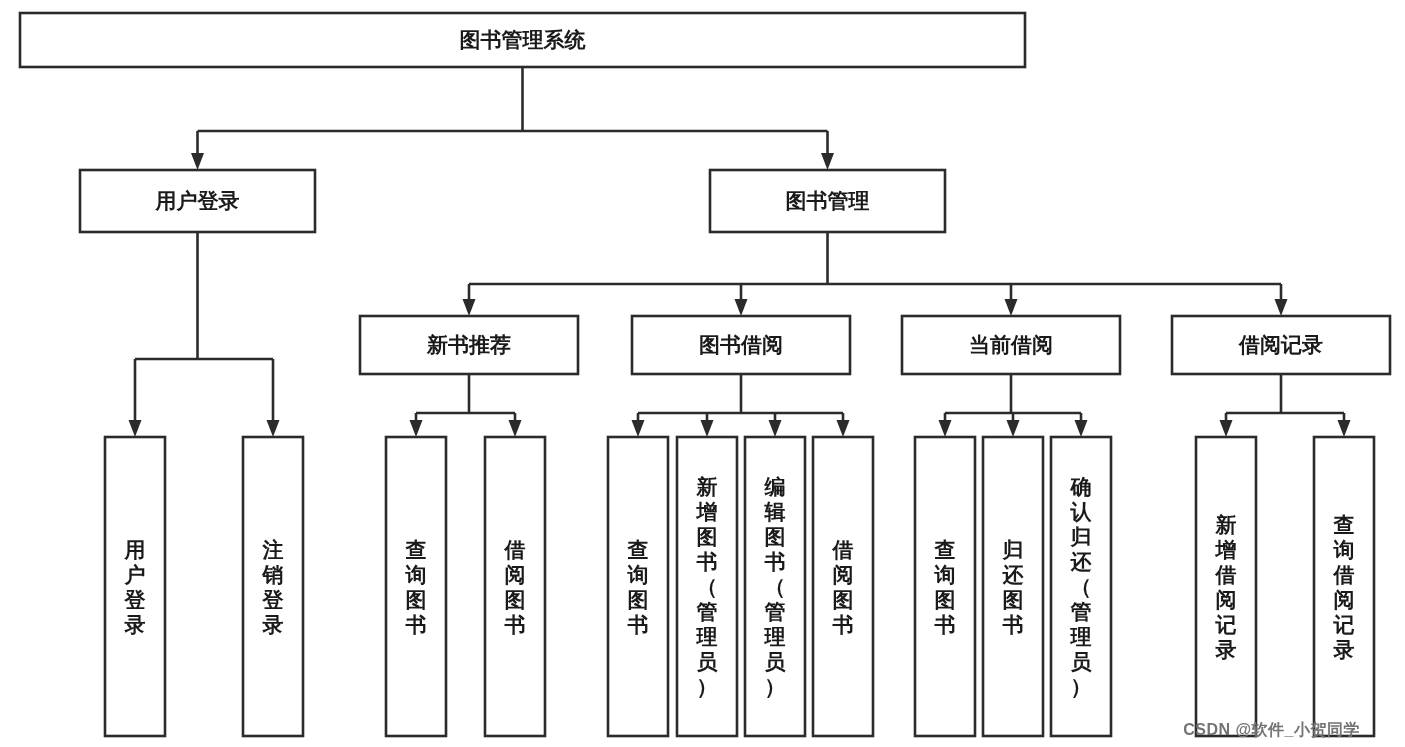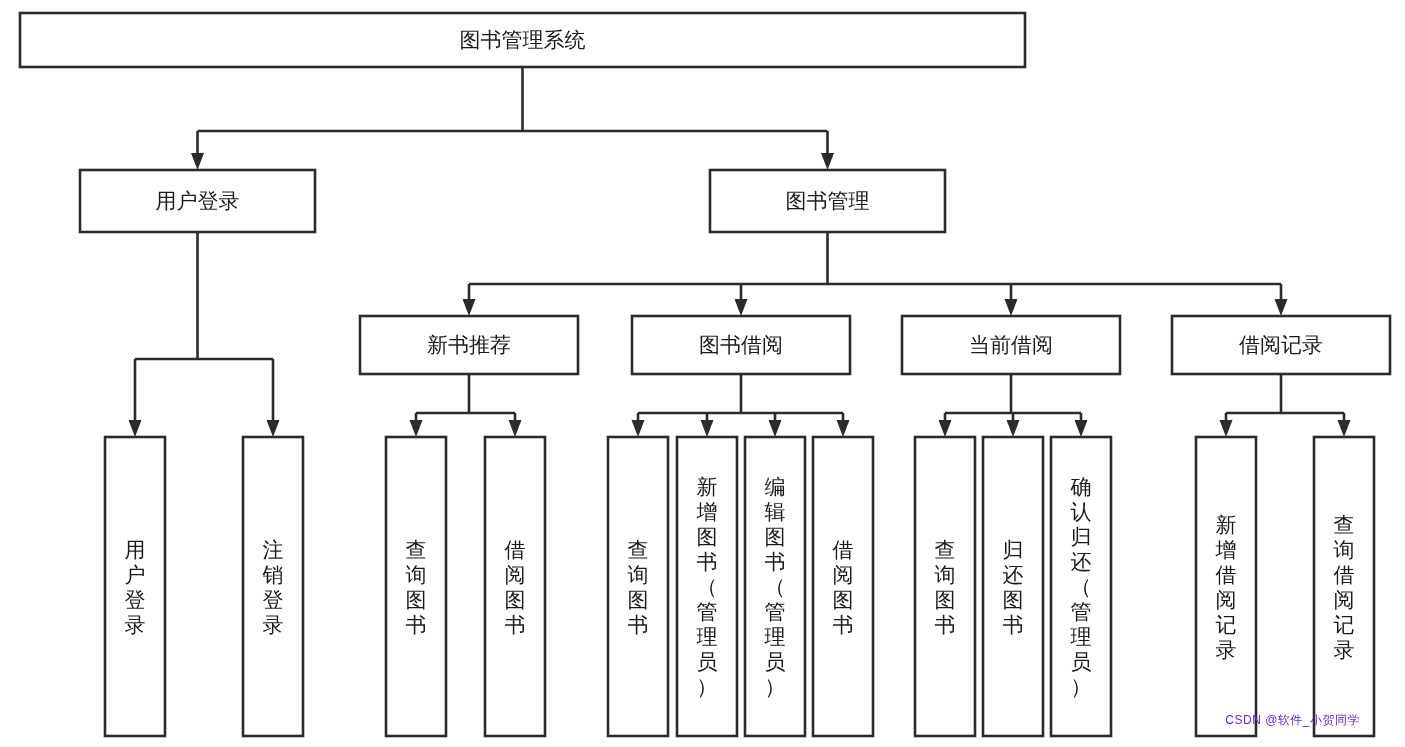--- a/index.html
+++ b/index.html
@@ -11,20 +11,21 @@
     width: 1405px;
     height: 747px;
     font-family: "Liberation Sans", "DejaVu Sans", sans-serif;
     overflow: hidden;
     position: relative;
   }
   #diagram-root {
     position: relative;
     width: 1374px;
     height: 747px;
+    font-weight: bold;
   }
   svg.diagram-canvas {
     position: absolute;
     left: 0;
     top: 0;
     width: 1405px;
     height: 747px;
     display: block;
   }
   .node-box {
@@ -51,24 +52,24 @@
   }
   .node-label-v {
     font-family: "Liberation Sans", "DejaVu Sans", sans-serif;
     font-size: 21px;
     fill: #1a1a1a;
     text-anchor: middle;
   }
   .watermark {
     position: absolute;
     right: 14px;
-    bottom: 18px;
-    font-family: "Liberation Sans", "DejaVu Sans", sans-serif;
-    font-size: 12px;
-    color: #6d28d9;
+    bottom: 6px;
+    font-family: "Liberation Sans", "DejaVu Sans", sans-serif;
+    font-size: 16px;
+    color: #737373;
     letter-spacing: 0.5px;
     white-space: nowrap;
     user-select: none;
   }
 </style>
 </head>
 <body>
 
 <div id="diagram-root">
   <svg class="diagram-canvas" id="diagram-canvas" viewBox="0 0 1405 747" xmlns="http://www.w3.org/2000/svg">

